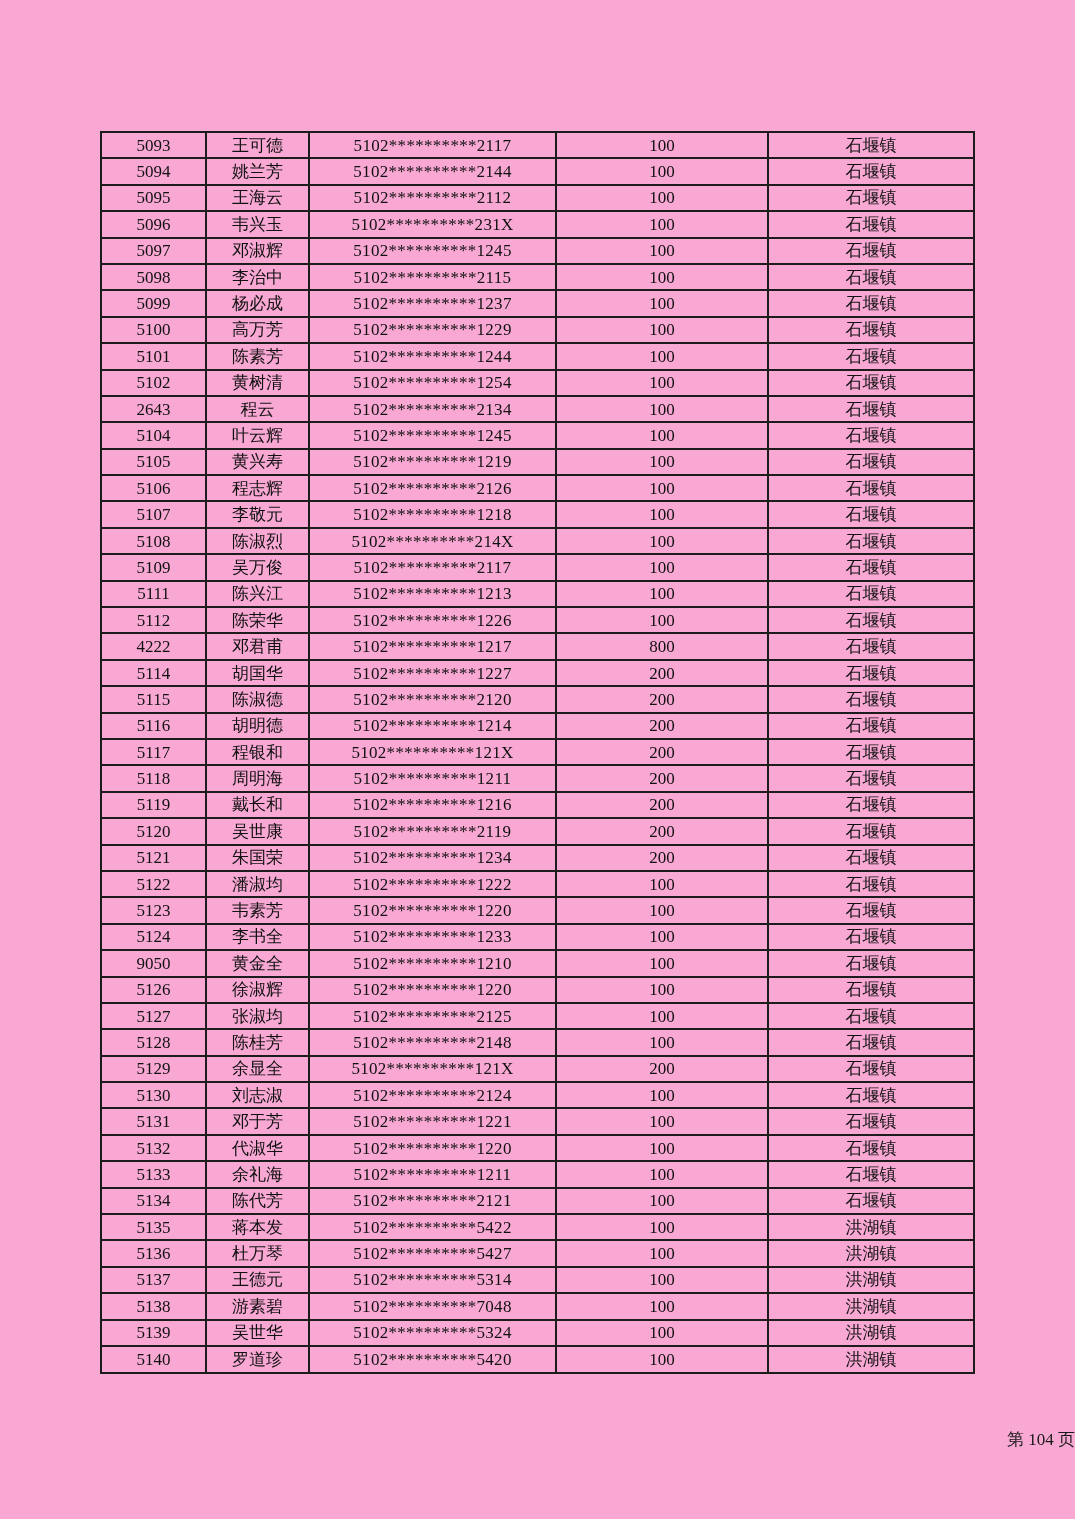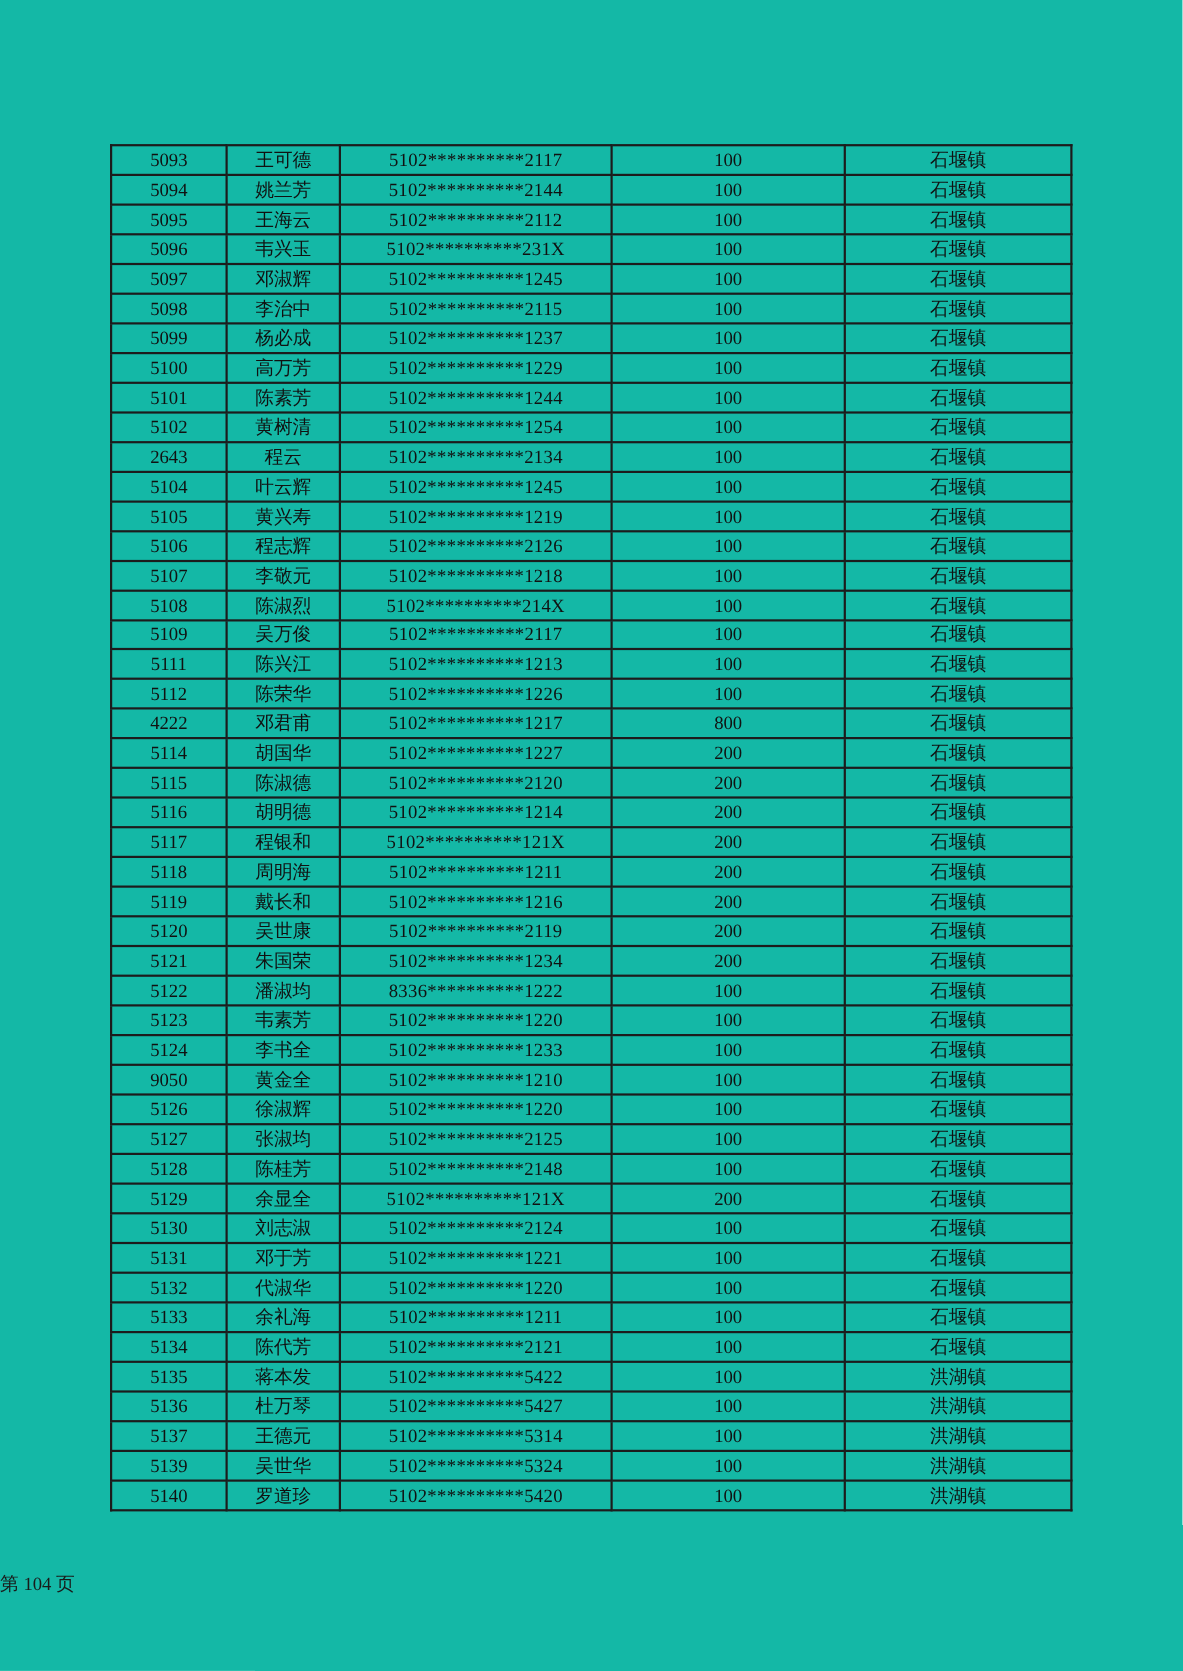--- a/index.html
+++ b/index.html
@@ -11,21 +11,21 @@
     width: 1075px;
     height: 1519px;
     font-family: "Liberation Serif", "DejaVu Serif", serif;
     color: #111111;
     position: relative;
   }
   .page {
     position: relative;
     width: 1075px;
     height: 1519px;
-    background: #14b8a6;
+    background: #f9a8d4;
     overflow: hidden;
   }
   table.records {
     position: absolute;
     left: 100px;
     top: 131px;
     width: 873px;
     height: 1243px;
     border-collapse: collapse;
     table-layout: fixed;
@@ -45,21 +45,21 @@
   }
   td.cell-id {
     font-size: 18px;
     letter-spacing: 0.3px;
   }
   .footer {
     position: absolute;
     left: 0;
     top: 1428px;
     width: 100%;
-    text-align: left;
+    text-align: right;
     font-size: 17px;
     color: #1a1a1a;
   }
 </style>
 </head>
 <body>
 
 <div class="page">
 
   <table class="records">
@@ -292,21 +292,21 @@
     <td class="cell-no">5121</td>
     <td class="cell-name">朱国荣</td>
     <td class="cell-id">5102**********1234</td>
     <td class="cell-amount">200</td>
     <td class="cell-town">石堰镇</td>
   </tr>
 
   <tr>
     <td class="cell-no">5122</td>
     <td class="cell-name">潘淑均</td>
-    <td class="cell-id">8336**********1222</td>
+    <td class="cell-id">5102**********1222</td>
     <td class="cell-amount">100</td>
     <td class="cell-town">石堰镇</td>
   </tr>
 
   <tr>
     <td class="cell-no">5123</td>
     <td class="cell-name">韦素芳</td>
     <td class="cell-id">5102**********1220</td>
     <td class="cell-amount">100</td>
     <td class="cell-town">石堰镇</td>
@@ -417,20 +417,27 @@
   </tr>
 
   <tr>
     <td class="cell-no">5137</td>
     <td class="cell-name">王德元</td>
     <td class="cell-id">5102**********5314</td>
     <td class="cell-amount">100</td>
     <td class="cell-town">洪湖镇</td>
   </tr>
 
+  <tr>
+    <td class="cell-no">5138</td>
+    <td class="cell-name">游素碧</td>
+    <td class="cell-id">5102**********7048</td>
+    <td class="cell-amount">100</td>
+    <td class="cell-town">洪湖镇</td>
+  </tr>
 
   <tr>
     <td class="cell-no">5139</td>
     <td class="cell-name">吴世华</td>
     <td class="cell-id">5102**********5324</td>
     <td class="cell-amount">100</td>
     <td class="cell-town">洪湖镇</td>
   </tr>
 
   <tr>

